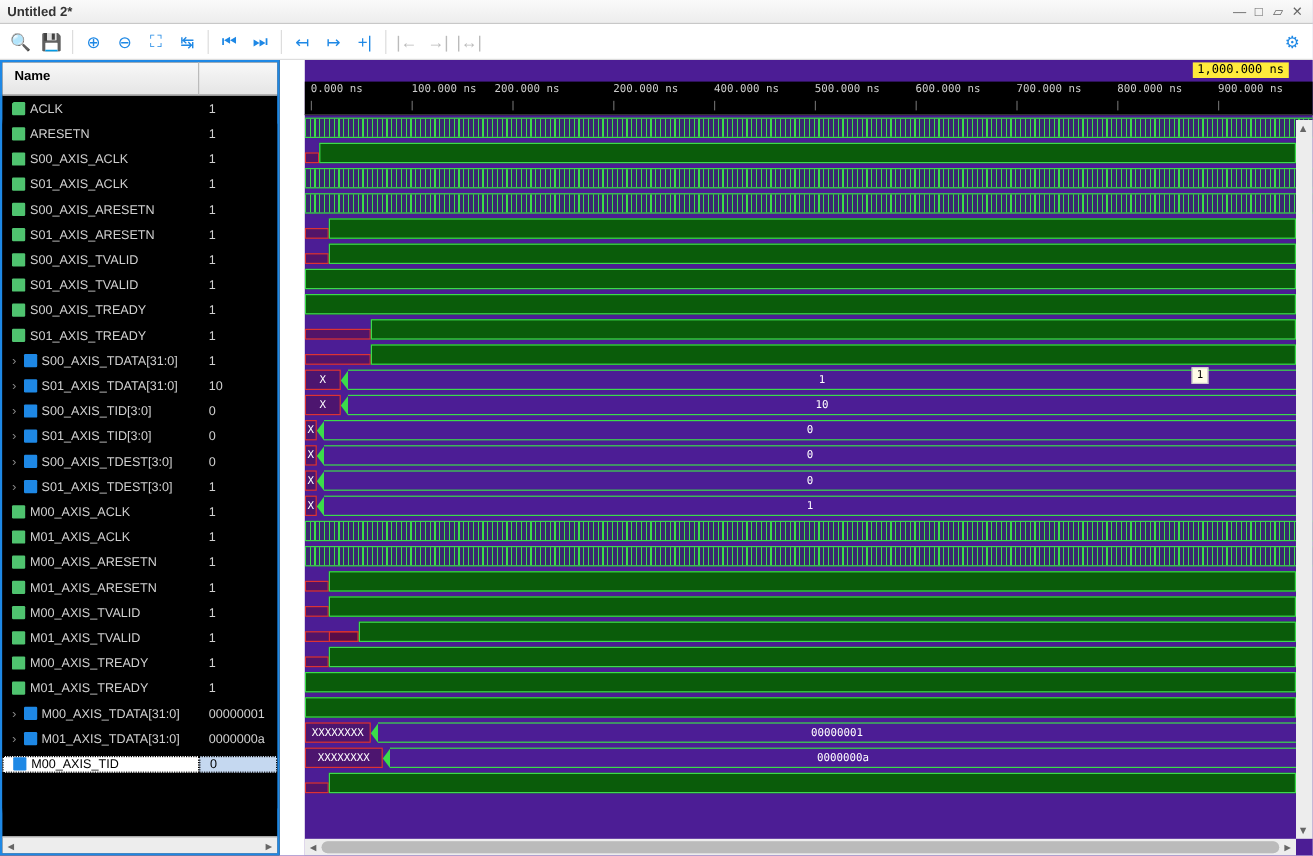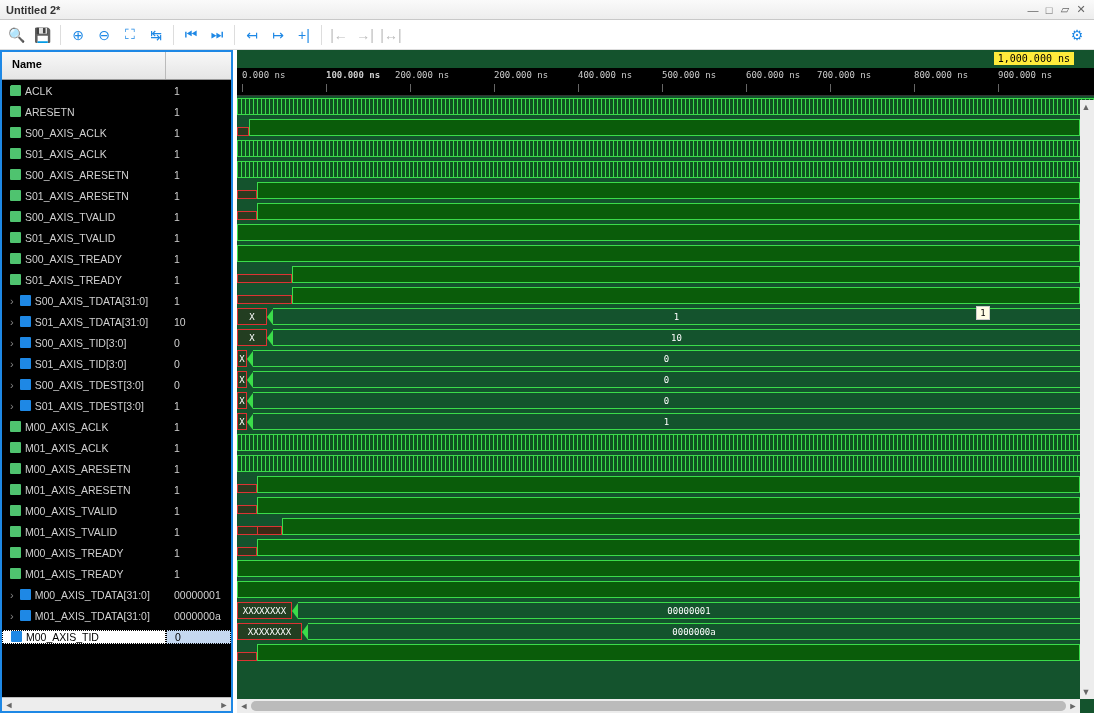--- a/index.html
+++ b/index.html
@@ -29,21 +29,21 @@
 .sigrow .sn.exp::before { content: "›"; color: #888; margin-right: 2px; font-size: 11px; }
 .sigrow .sv { flex: 1; padding-left: 8px; color: #d0d0d0; font-size: 10.5px; }
 .sigrow.sel .sn { background: #ffffff; color: #000; border: 1px dotted #000; }
 .sigrow.sel .sv { background: #c5d8f0; color: #000; border: 1px dotted #000; }
 .icn { width: 11px; height: 11px; display: inline-block; }
 .icn.wire { background: #4fc36f; border-radius: 1px; }
 .icn.bus { background: #1e88e5; border-radius: 1px; }
 .lscroll { height: 14px; background: #ededed; border-top: 1px solid #bbb; display: flex; align-items: center; }
 .lscroll .arr { width: 14px; height: 12px; display: flex; align-items: center; justify-content: center; color: #666; font-size: 9px; cursor: pointer; }
 
-.wavepanel { flex: 1; background: #14532d; display: flex; flex-direction: column; position: relative; margin-left: 4px; }
+.wavepanel { flex: 1; background: #4c1d95; display: flex; flex-direction: column; position: relative; margin-left: 21px; }
 .cursorbadge { position: absolute; top: 2px; right: 20px; background: #ffeb3b; color: #000; font-size: 10px; font-family: monospace; padding: 1px 4px; z-index: 10; }
 .ruler { height: 28px; background: #000; border-bottom: 1px solid #333; position: relative; margin-top: 18px; }
 .ruler .tick { position: absolute; color: #ccc; font-size: 9px; font-family: monospace; top: 2px; }
 .ruler .tickmark { position: absolute; top: 16px; width: 1px; height: 8px; background: #666; }
 .waves { flex: 1; position: relative; overflow: hidden; }
 .waverow { height: 21px; position: relative; }
 .wavebox { position: absolute; top: 2px; bottom: 2px; border: 1px solid #3bdc4a; background: rgba(0,80,0,0.35); }
 .wavebox.red { border-color: #d33; background: rgba(100,0,0,0.3); }
 .wavebox.solid { background: #0a5c0a; }
 .clkwave { position: absolute; top: 2px; bottom: 2px; left: 0; right: 0; background: repeating-linear-gradient(90deg, #3bdc4a 0 1px, transparent 1px 4px, #3bdc4a 4px 5px, transparent 5px 8px); background-color: rgba(0,80,0,0.25); border-top: 1px solid #3bdc4a; border-bottom: 1px solid #3bdc4a; }
@@ -302,33 +302,33 @@
       <span style="flex:1"></span>
       <span class="arr">►</span>
     </div>
   </div>
 
   <div class="wavepanel">
     <div class="cursorbadge">1,000.000 ns</div>
     <div class="ruler" id="ruler">
         <div class="tick" style="left: 5px;">0.000 ns</div>
         <div class="tickmark" style="left: 5px;"></div>
-        <div class="tick" style="left: 89px; font-weight: bold;">100.000 ns</div>
+        <div class="tick" style="left: 89px;">100.000 ns</div>
         <div class="tickmark" style="left: 89px;"></div>
         <div class="tick" style="left: 158px;">200.000 ns</div>
         <div class="tickmark" style="left: 173px;"></div>
         <div class="tick" style="left: 257px;">200.000 ns</div>
         <div class="tickmark" style="left: 257px;"></div>
         <div class="tick" style="left: 341px;">400.000 ns</div>
         <div class="tickmark" style="left: 341px;"></div>
         <div class="tick" style="left: 425px;">500.000 ns</div>
         <div class="tickmark" style="left: 425px;"></div>
         <div class="tick" style="left: 509px;">600.000 ns</div>
         <div class="tickmark" style="left: 509px;"></div>
-        <div class="tick" style="left: 580px;">700.000 ns</div>
+        <div class="tick" style="left: 593px;">700.000 ns</div>
         <div class="tickmark" style="left: 593px;"></div>
         <div class="tick" style="left: 677px;">800.000 ns</div>
         <div class="tickmark" style="left: 677px;"></div>
         <div class="tick" style="left: 761px;">900.000 ns</div>
         <div class="tickmark" style="left: 761px;"></div>
       </div>
     <div class="waves" id="waves">
         <div class="waverow">
           <div class="clkwave"></div>
         </div>

